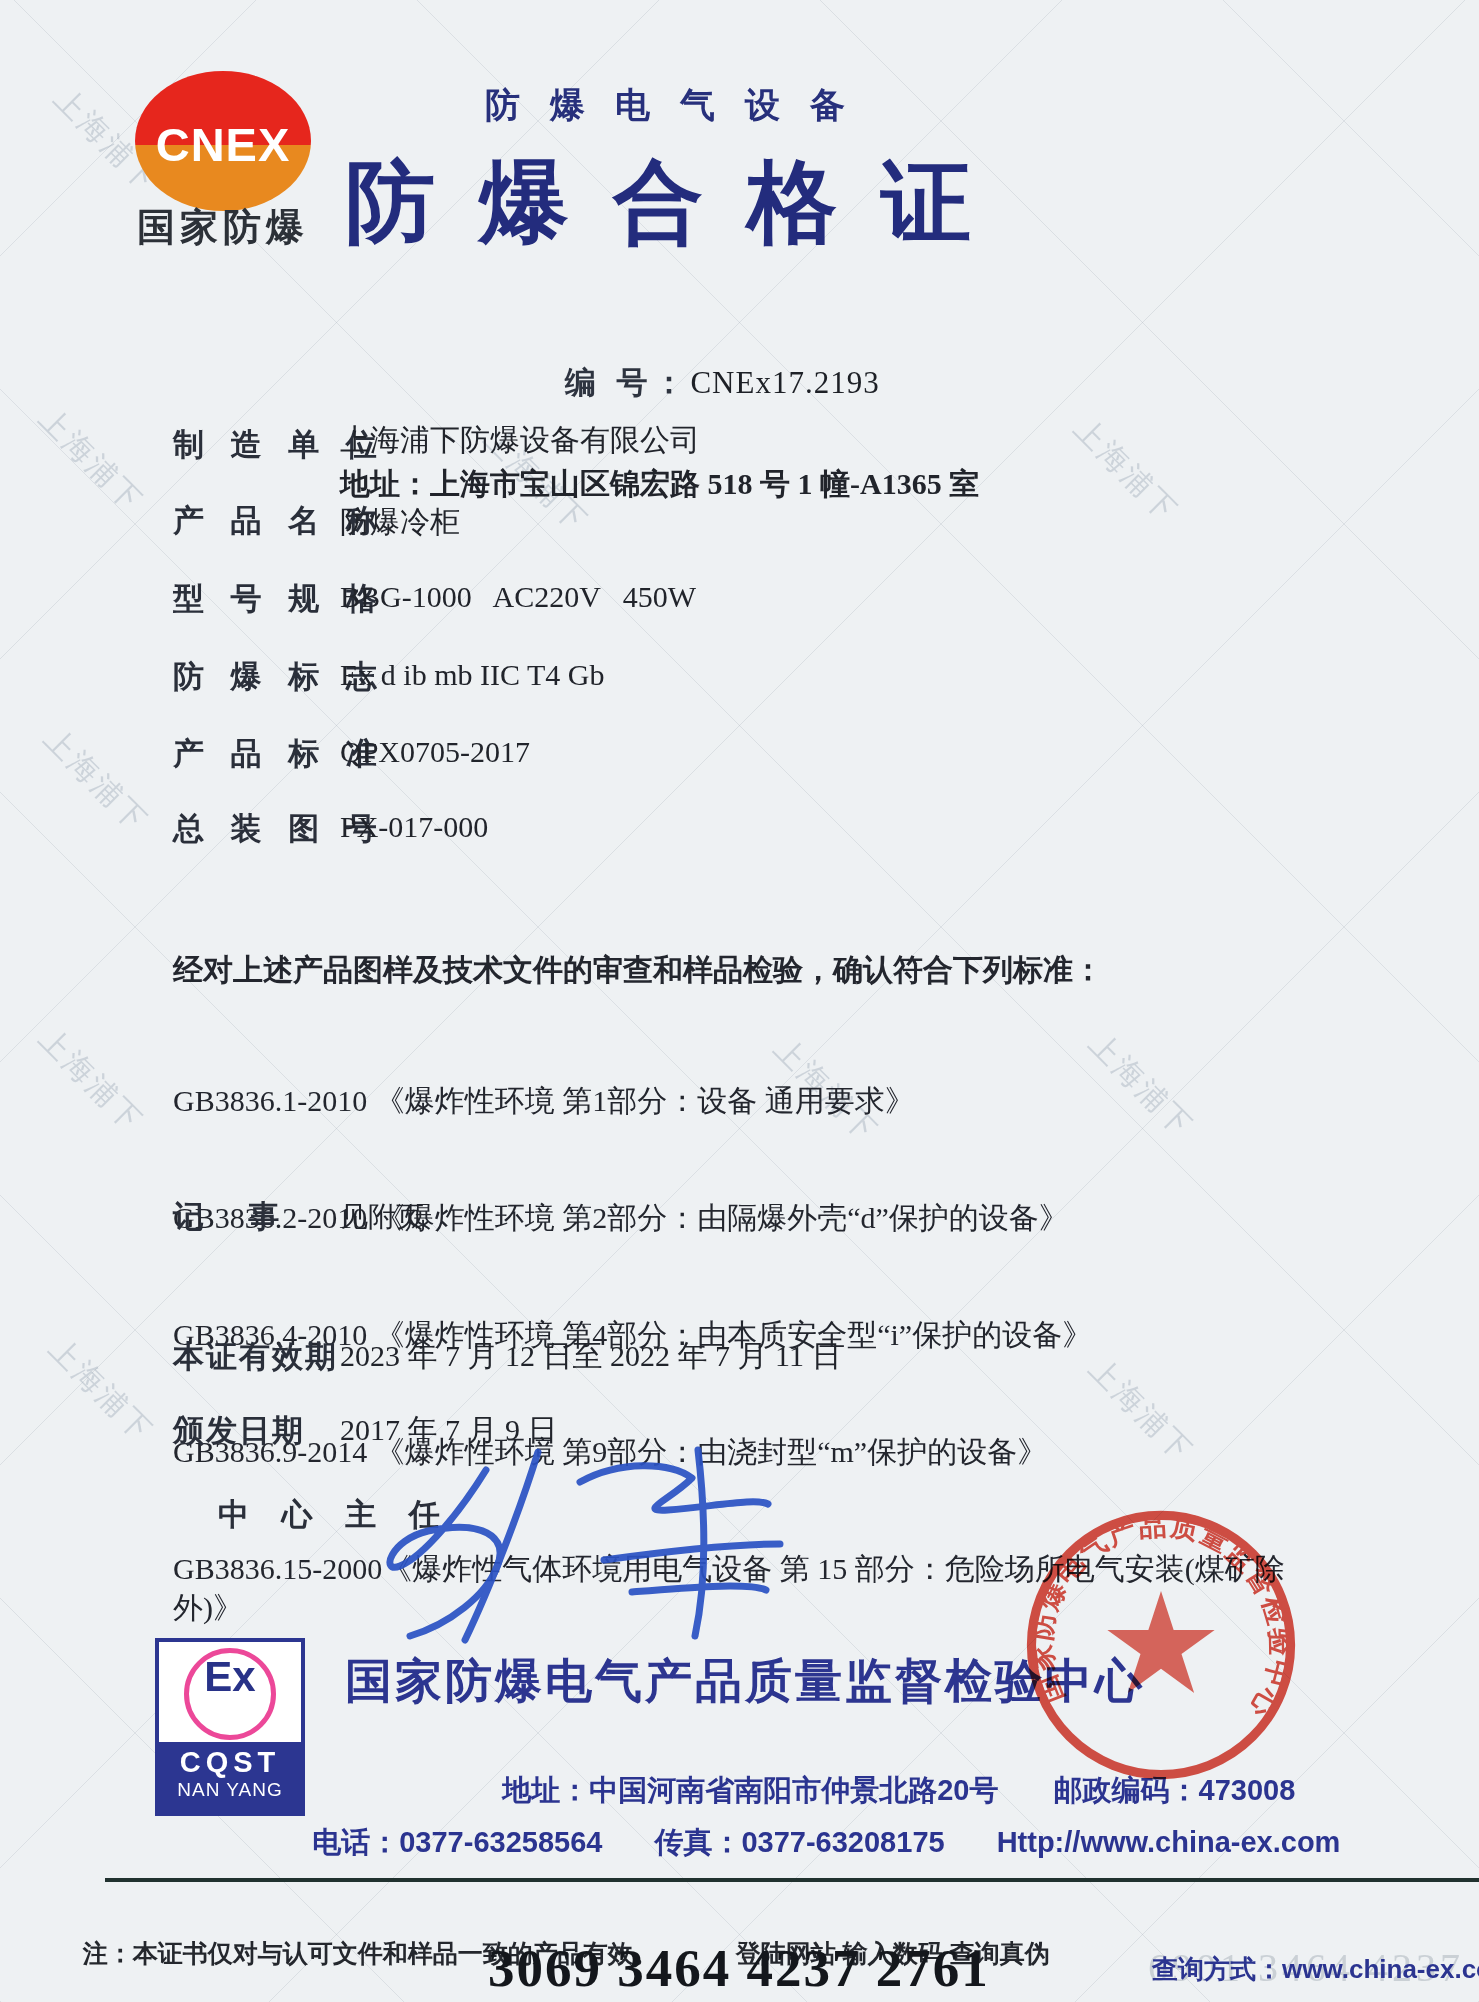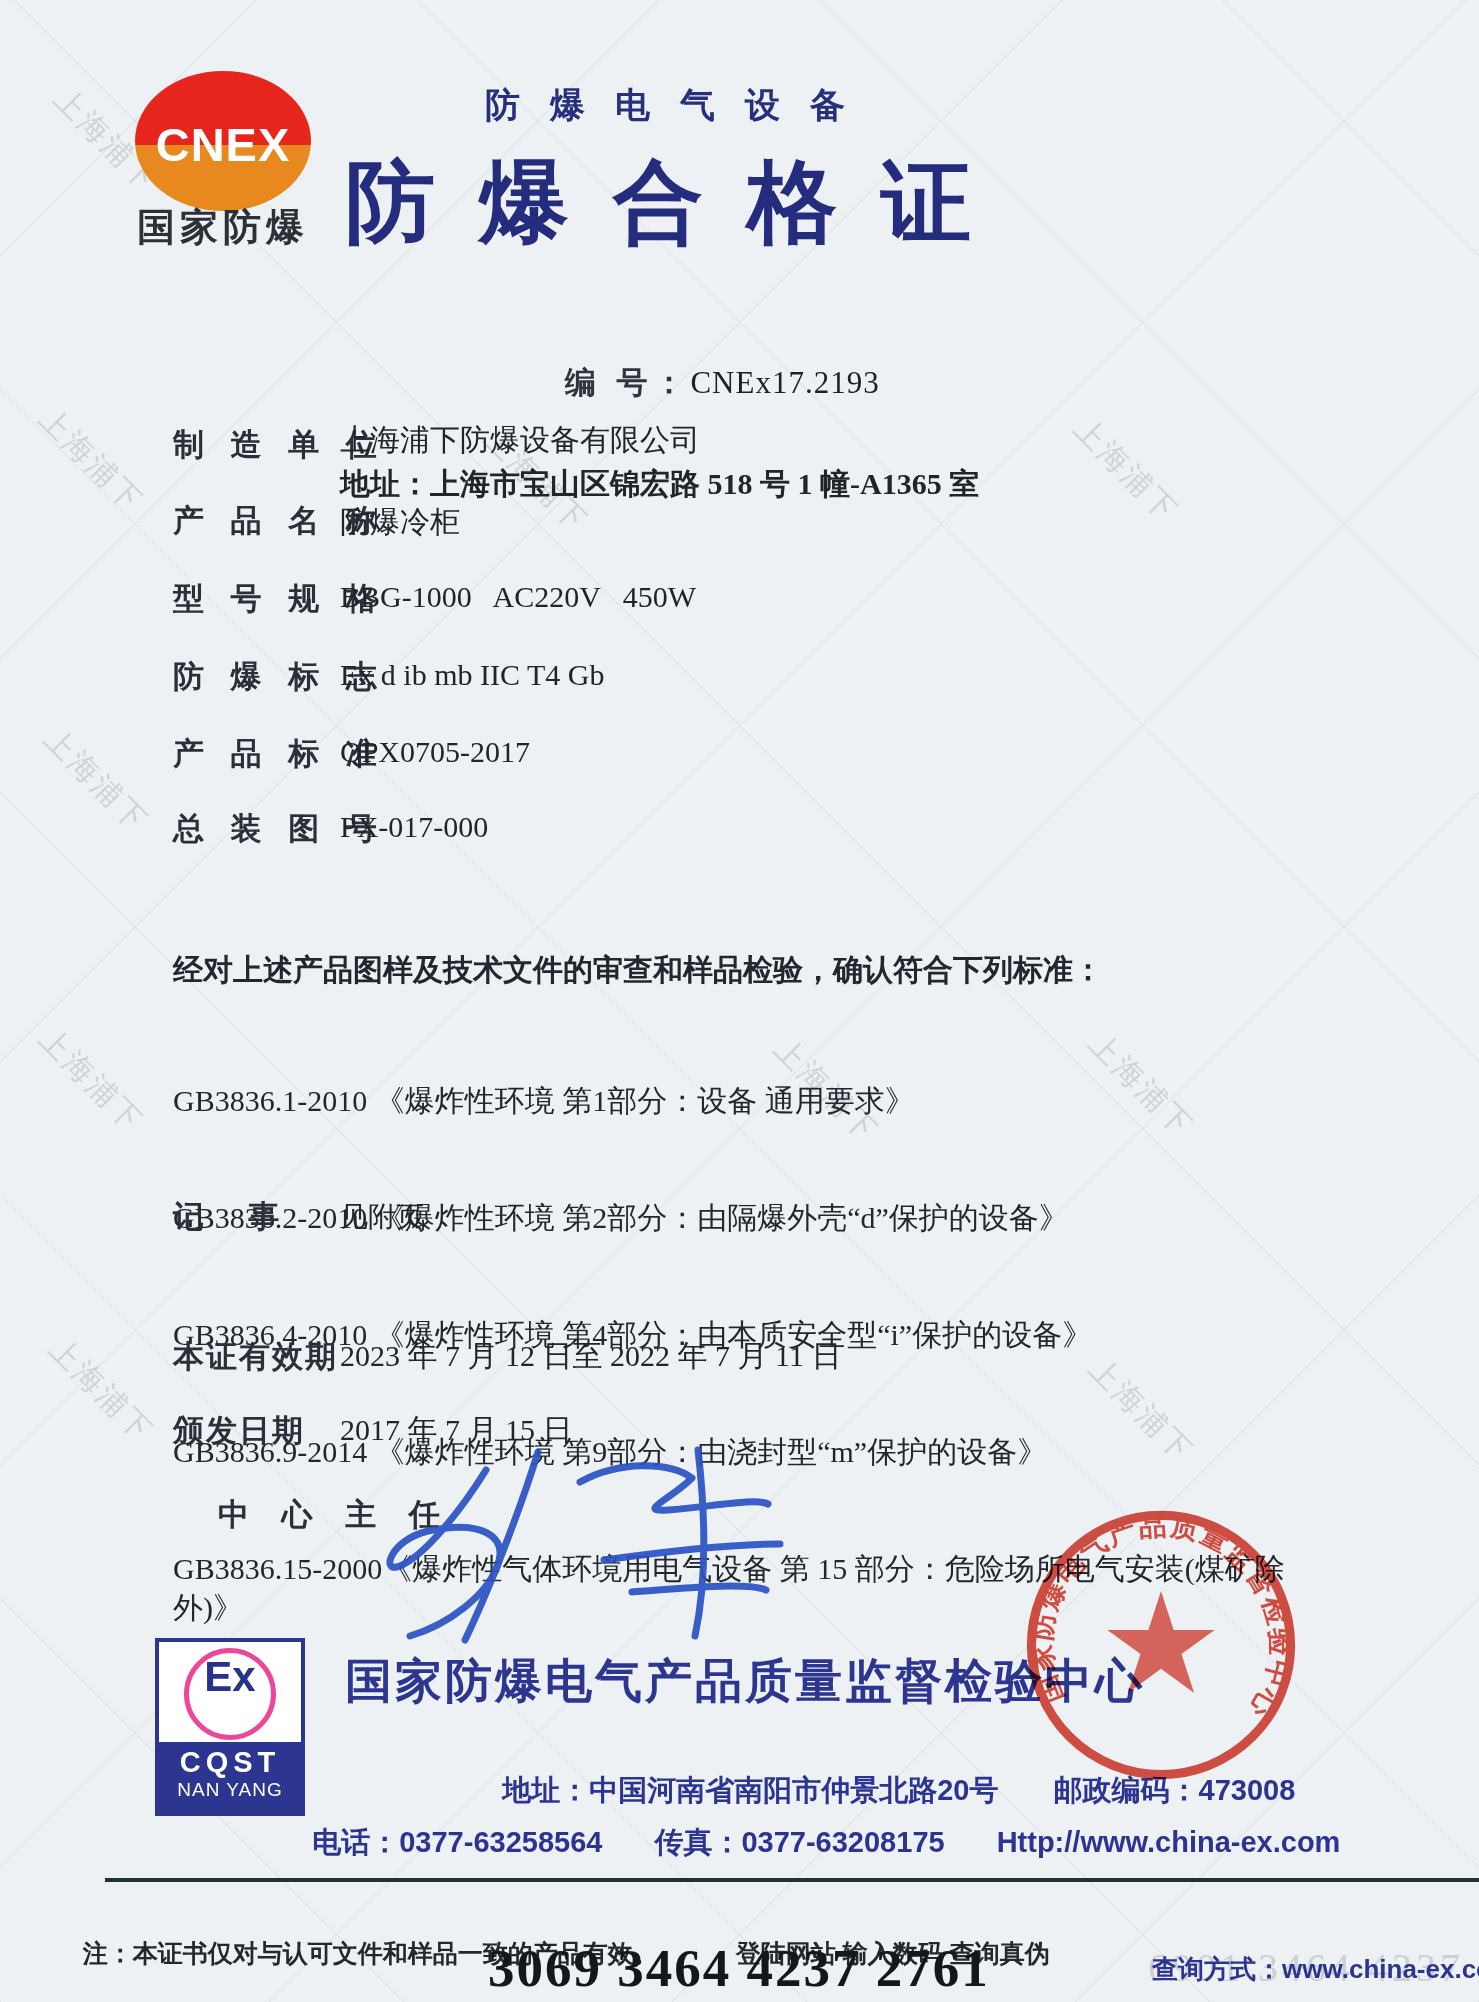--- a/index.html
+++ b/index.html
@@ -196,21 +196,21 @@
     <div class="line">GB3836.15-2000《爆炸性气体环境用电气设备 第 15 部分：危险场所电气安装(煤矿除外)》</div>
   </div>
 
   <div class="abs flabel" style="top:1196px">记  事</div>
   <div class="abs fvalue" style="top:1198px;font-size:28px">见附页</div>
 
   <div class="abs flabel" style="top:1336px;letter-spacing:2px">本证有效期</div>
   <div class="abs fvalue" style="top:1336px">2023 年 7 月 12 日至 2022 年 7 月 11 日</div>
 
   <div class="abs flabel" style="top:1410px;letter-spacing:2px">颁发日期</div>
-  <div class="abs fvalue" style="top:1410px">2017 年 7 月 15 日</div>
+  <div class="abs fvalue" style="top:1410px">2017 年 7 月 9 日</div>
 
   <div class="abs flabel" style="left:218px;top:1494px;letter-spacing:12px">中 心 主 任</div>
   <svg class="abs sig" viewBox="0 0 430 210">
     <g fill="none" stroke="#2a52c4" stroke-width="7" stroke-linecap="round" stroke-linejoin="round" opacity="0.92">
       <path d="M118 32 C 92 74, 56 118, 32 128 C 12 136, 22 102, 60 93 C 112 82, 142 97, 129 129 C 118 157, 82 186, 42 198"></path>
       <path d="M170 14 C 152 72, 122 150, 97 202"></path>
       <path d="M212 44 C 252 22, 302 24, 324 40 C 302 62, 268 74, 300 72 C 348 68, 388 60, 400 66"></path>
       <path d="M330 12 C 337 72, 339 142, 327 198"></path>
       <path d="M236 122 C 294 114, 362 106, 412 106"></path>
       <path d="M264 154 C 312 150, 380 144, 398 152"></path>

